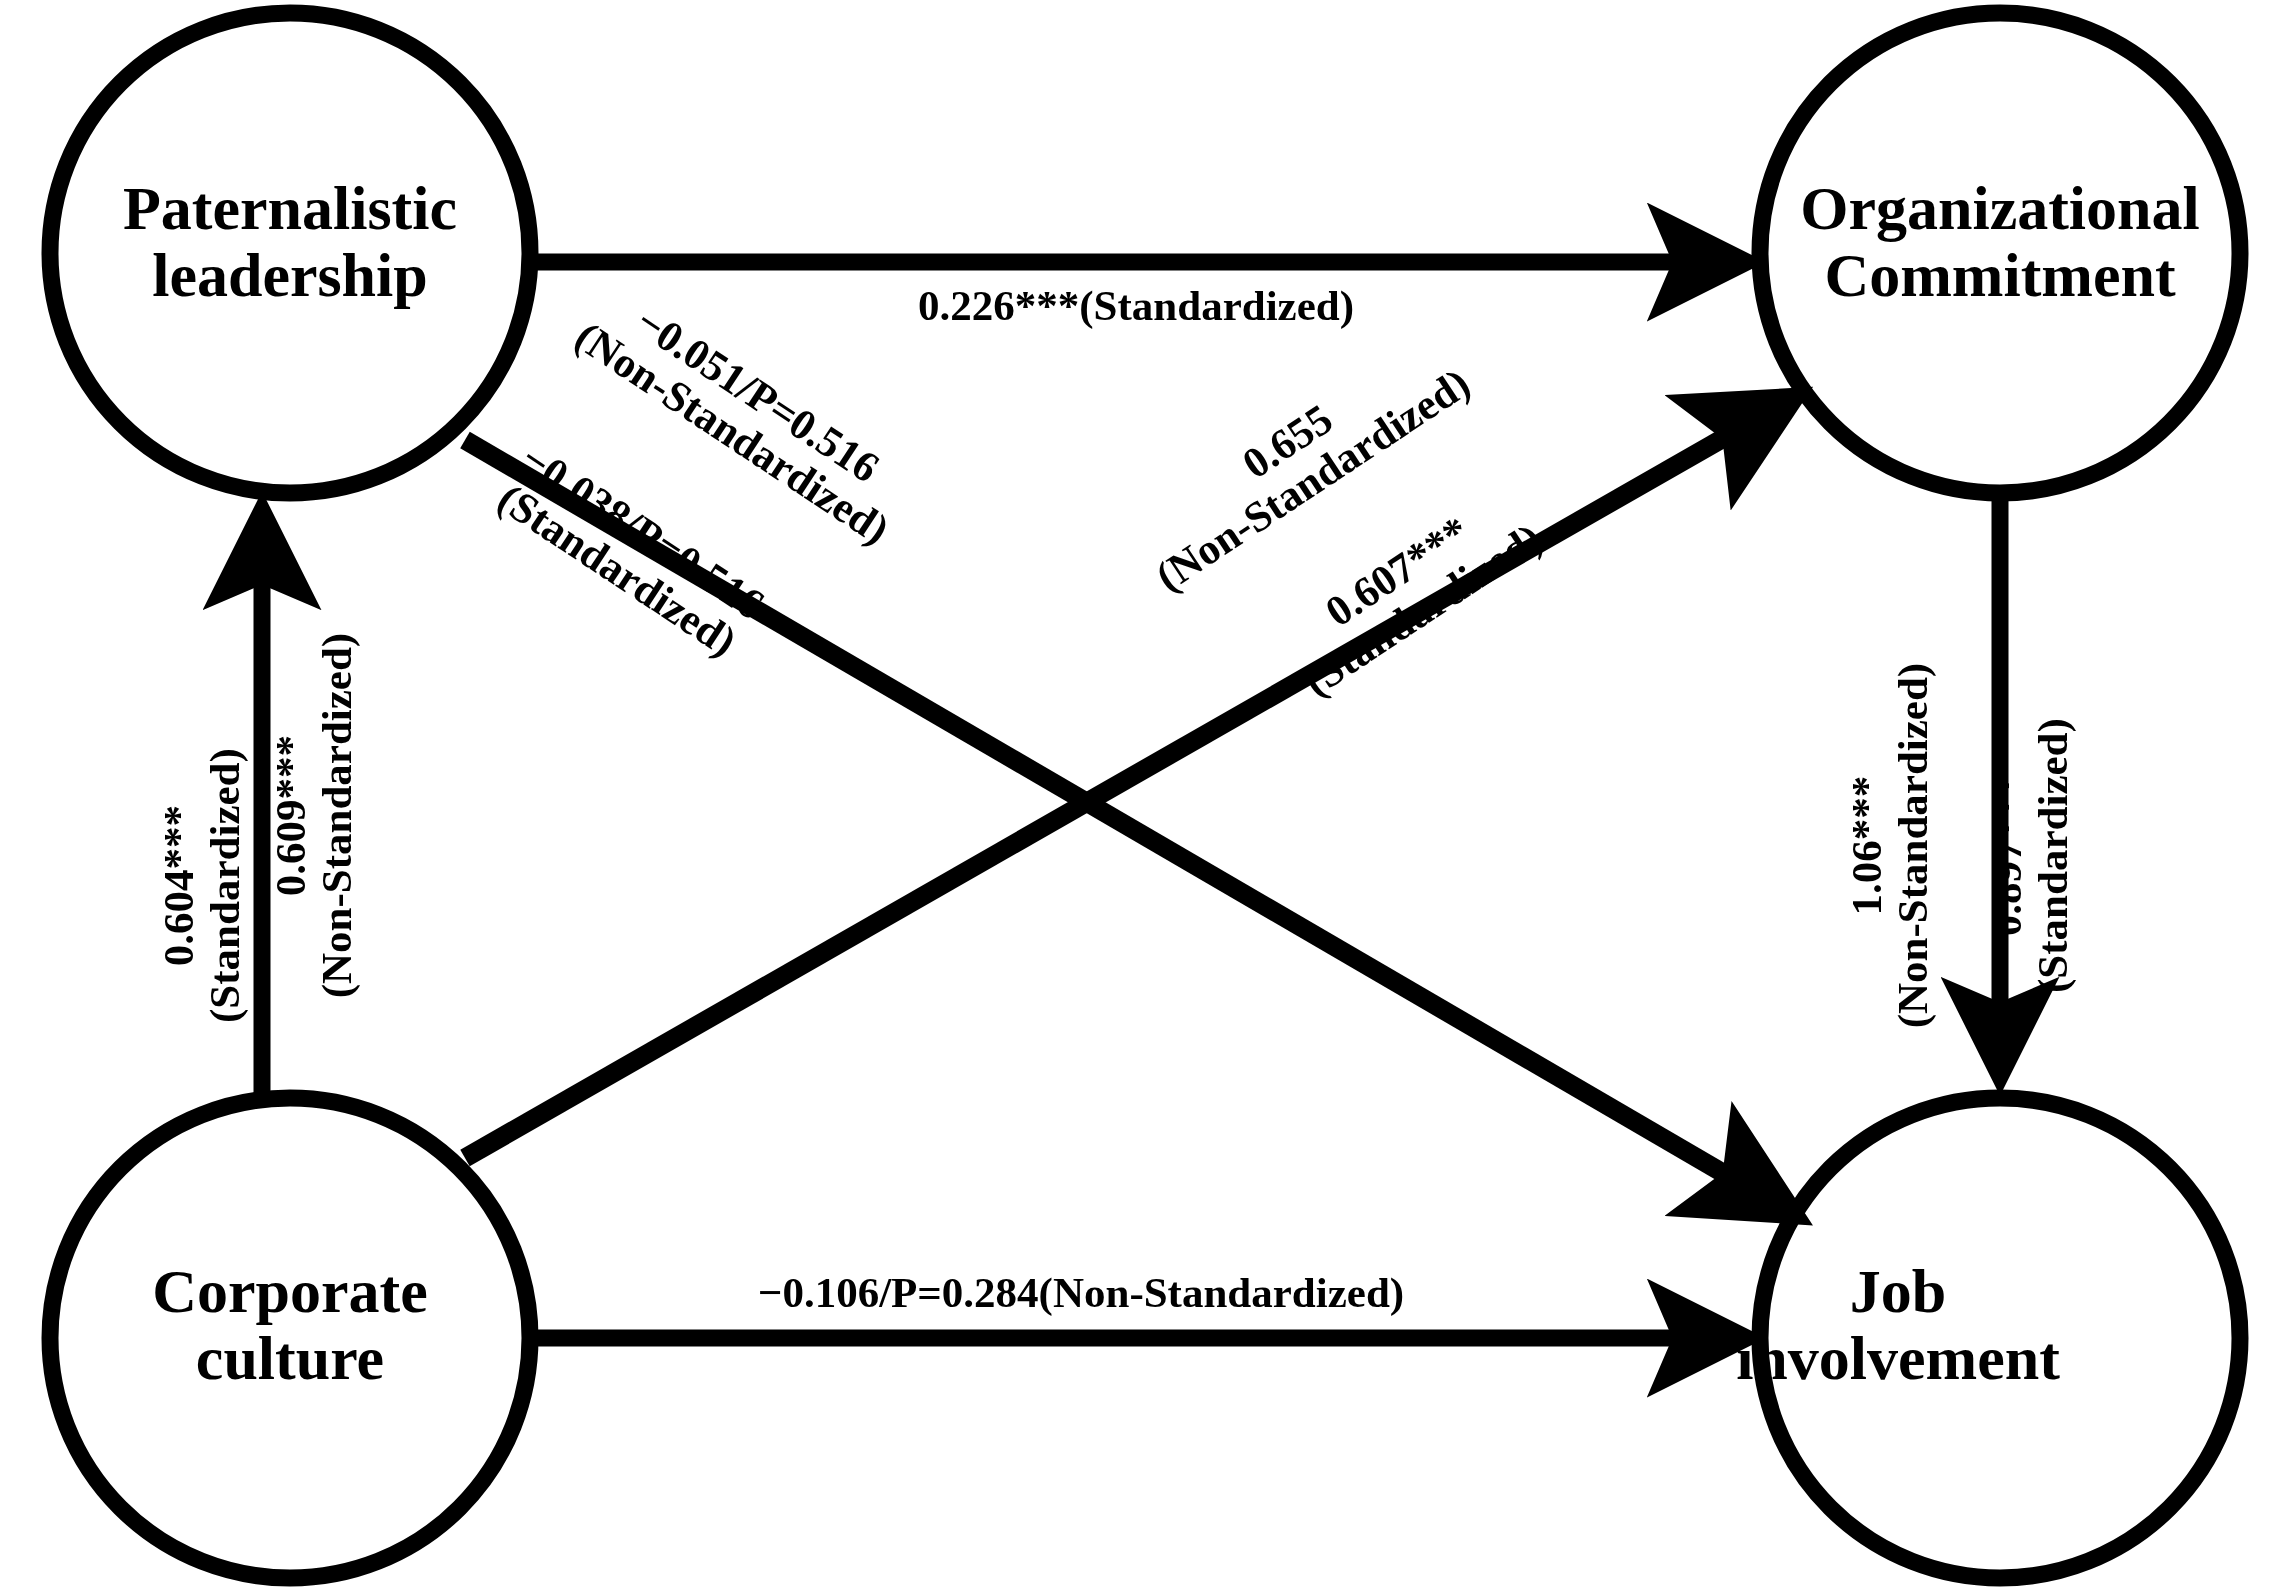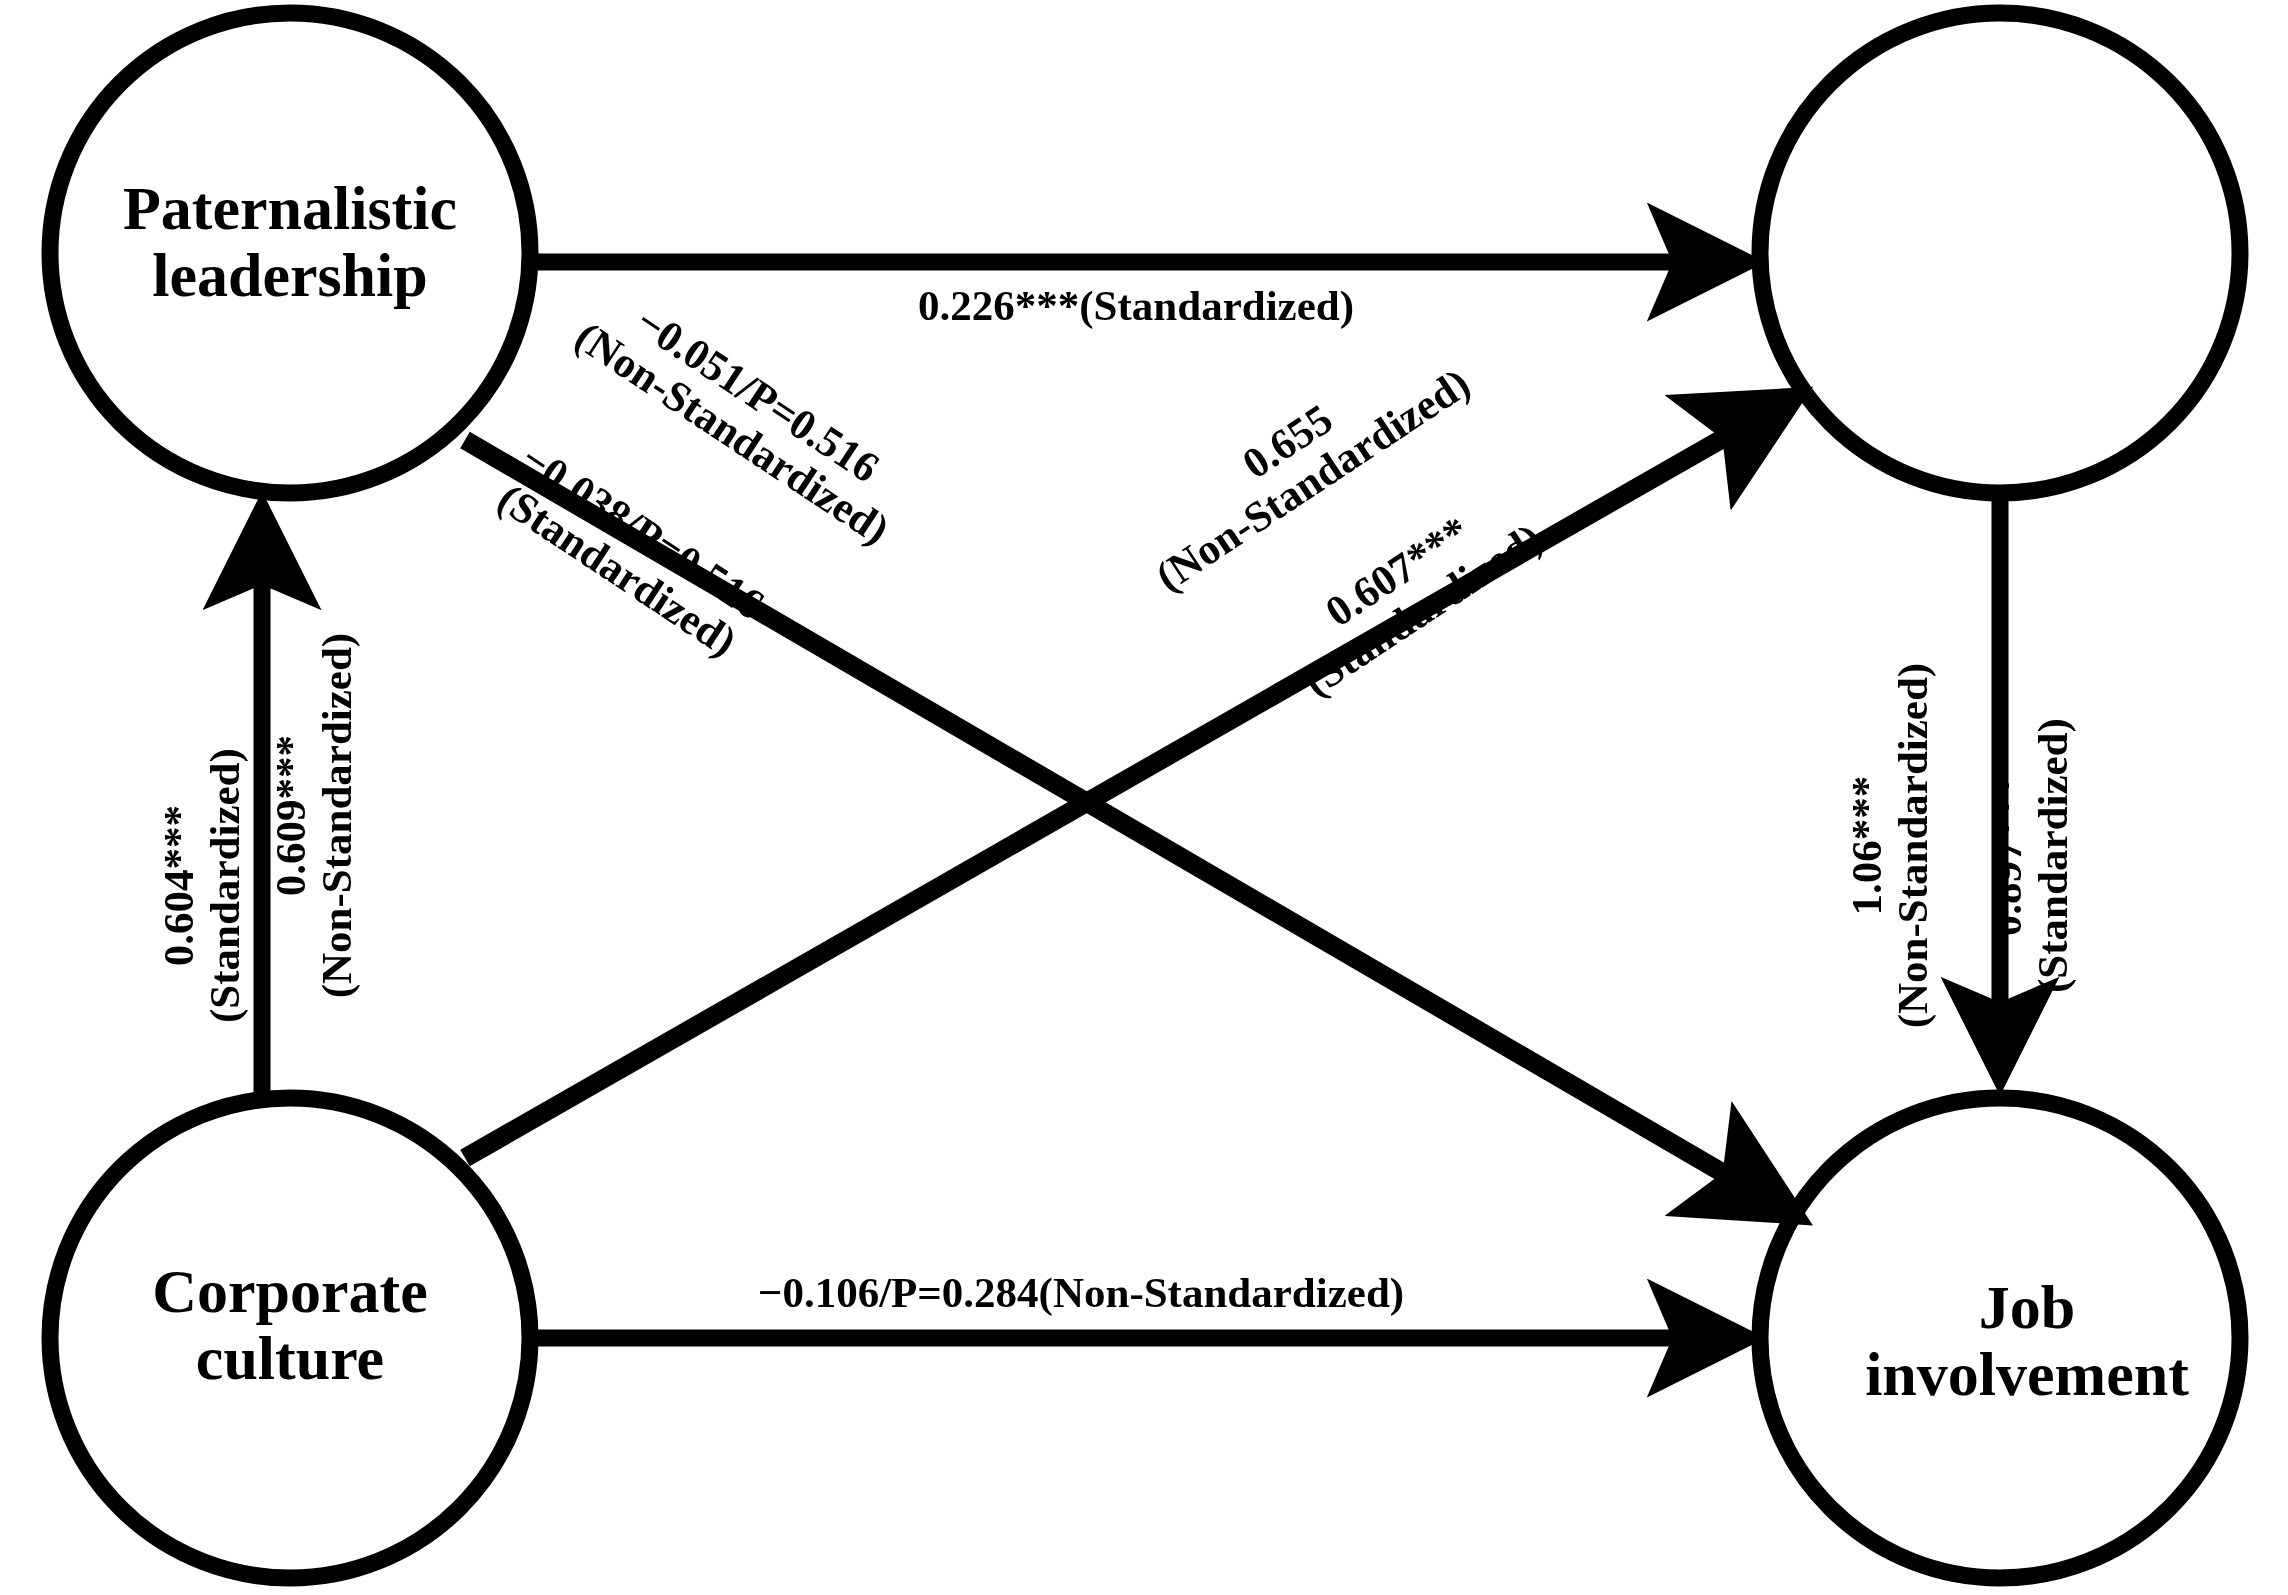--- a/index.html
+++ b/index.html
@@ -72,25 +72,27 @@
     <line x1="2000" y1="493" x2="2000" y2="1072" stroke="#000000" stroke-width="17" marker-end="url(#ah)"></line>
 
     <line x1="465" y1="440" x2="1790" y2="1212" stroke="#000000" stroke-width="19" marker-end="url(#ah)"></line>
 
     <line x1="465" y1="1158" x2="1790" y2="400" stroke="#000000" stroke-width="19" marker-end="url(#ah)"></line>
   </svg>
 
   <div class="node-label" style="left:50px; top:175px; width:480px;">Paternalistic
 leadership</div>
 
+  <div class="node-label" style="left:1745px; top:175px; width:510px;">Organizational
+Commitment</div>
 
   <div class="node-label" style="left:50px; top:1258px; width:480px;">Corporate
 culture</div>
 
-  <div class="node-label" style="left:1777px; top:1258px; width:500px;margin-top:16px;">Job
+  <div class="node-label" style="left:1648px; top:1258px; width:500px;">Job
 involvement</div>
 
 
   <div class="edge-label" style="left:806px; top:283px; width:660px;font-family:Liberation Serif, serif;">0.226***(Standardized)</div>
 
   <div class="edge-label" style="left:666px; top:1270px; width:830px;">−0.106/P=0.284(Non-Standardized)</div>
 
 
   <div class="edge-label rot-ccw" style="left:-78px; top:840px; width:560px; text-align:center;">0.604***
 (Standardized)</div>

